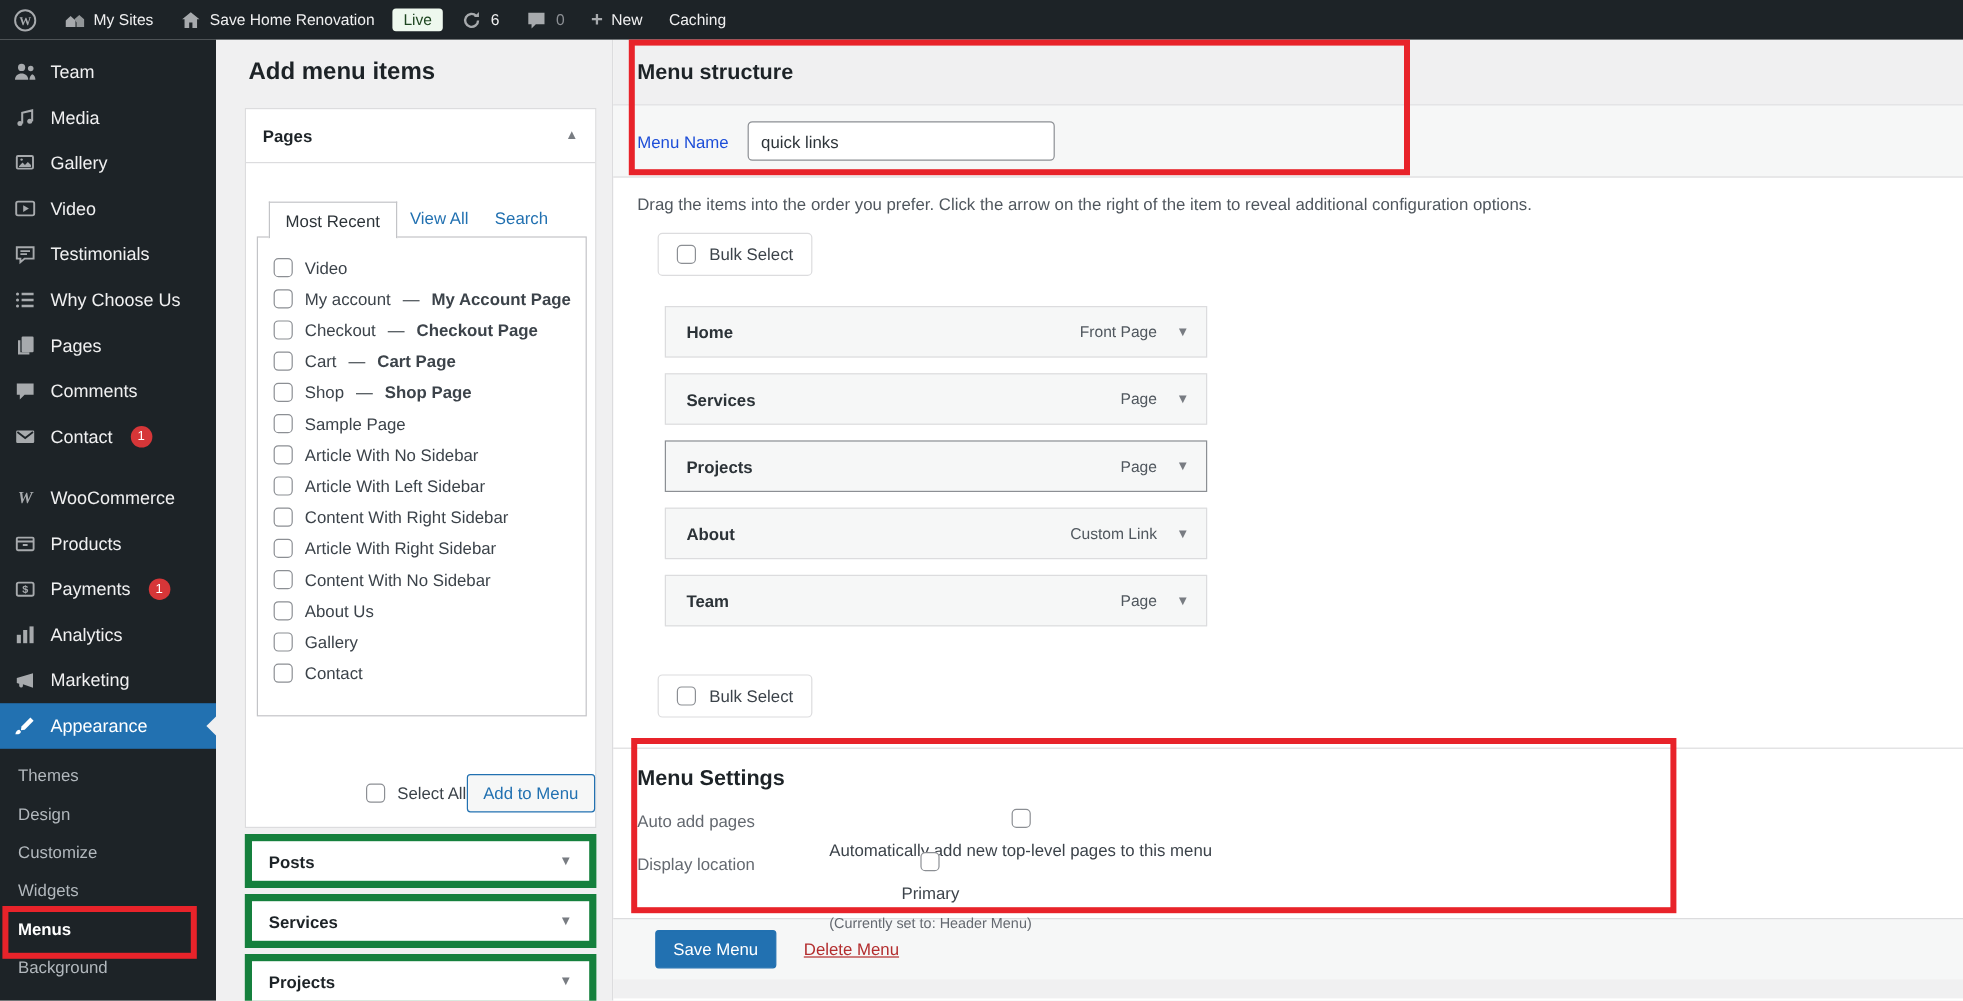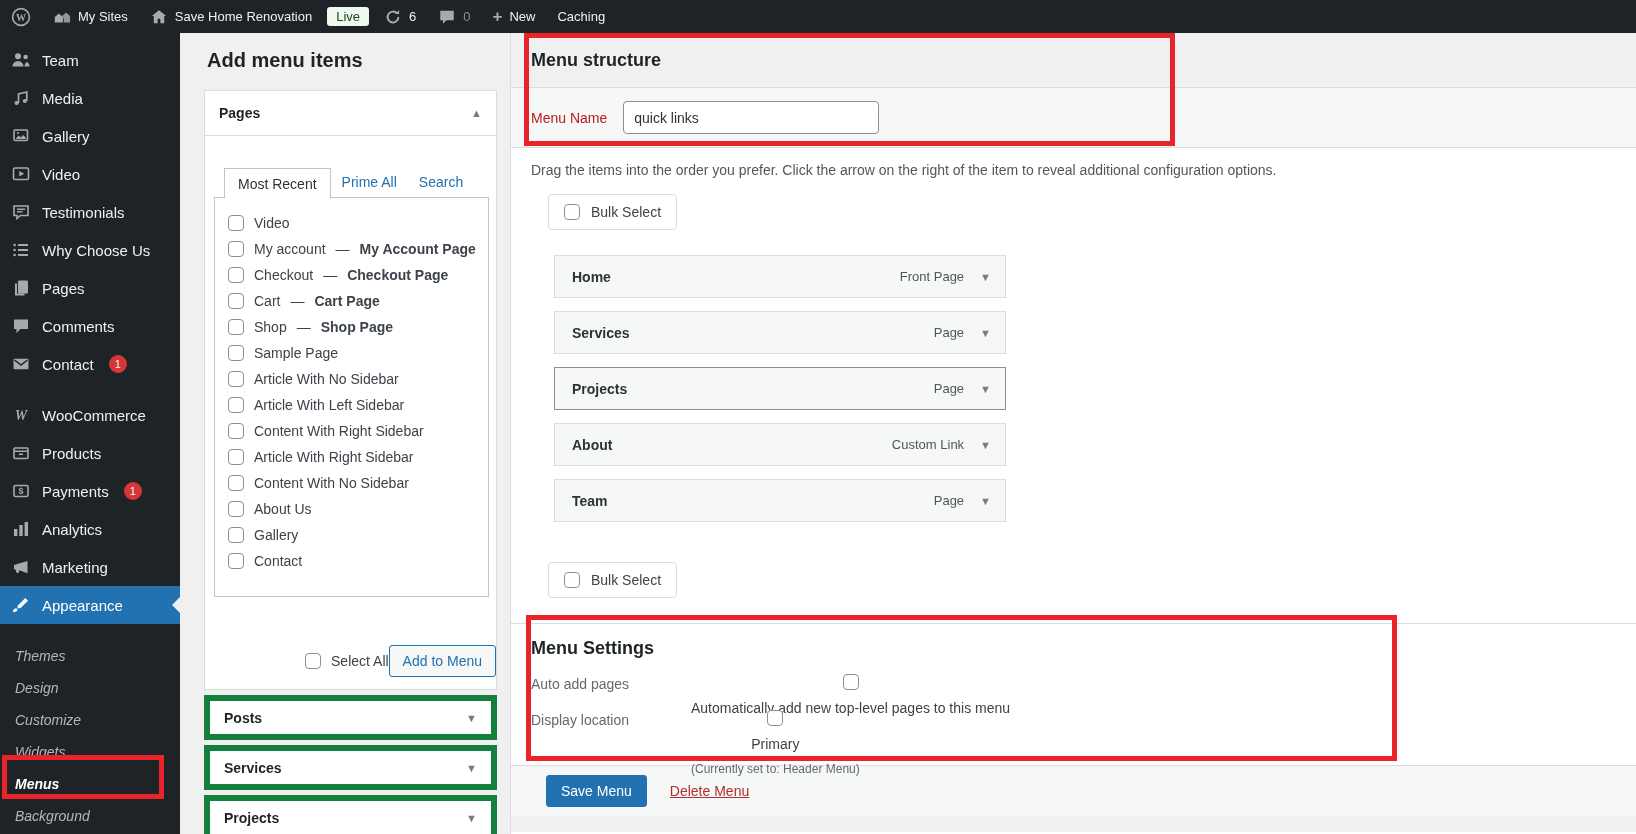--- a/index.html
+++ b/index.html
@@ -20,21 +20,21 @@
     font-size:15px;cursor:pointer;position:relative;}
   .sb-item.gap{margin-top:13px;}
   .sb-icon{width:20px;height:20px;color:#a7aaad;display:inline-flex;flex:none;}
   .sb-icon svg{display:block;}
   .sb-item.active{background:#2271b1;color:#fff;}
   .sb-item.active .sb-icon{color:#fff;}
   .sb-item.active::after{content:"";position:absolute;right:0;top:50%;margin-top:-8px;
     border:8px solid transparent;border-right-color:#f0f0f1;}
   .sb-badge{background:#d63638;color:#fff;border-radius:9px;min-width:18px;height:18px;
     line-height:18px;text-align:center;font-size:11px;padding:0 4px;margin-left:4px;}
-  .sb-sub{padding-top:16px;font-style:italic;}
+  .sb-sub{padding-top:6px;}
   .sb-sub-item{height:32px;line-height:32px;padding-left:15px;font-size:14px;color:#b2b8bd;cursor:pointer;}
   .sb-sub-item.current{color:#fff;font-weight:bold;}
   
   .left-col{position:absolute;left:180px;top:33px;width:290px;bottom:0;background:#f0f0f1;}
   .add-items-title{position:absolute;left:27px;top:16px;margin:0;font-size:20px;font-weight:600;color:#1d2327;}
   .pages-box{position:absolute;left:24px;top:57px;width:293px;height:600px;background:#fff;
     border:1px solid #dcdcde;}
   .mb-head{height:45px;border-bottom:1px solid #dcdcde;display:flex;align-items:center;
     justify-content:space-between;padding:0 14px;font-size:14px;font-weight:bold;color:#1d2327;cursor:pointer;}
   .arrow-glyph{color:#787c82;font-size:11px;}
@@ -53,21 +53,21 @@
     color:#2271b1;font-size:14px;cursor:pointer;font-family:inherit;}
   .acc{position:absolute;left:24px;width:293px;height:45px;background:#fff;border:6px solid #15803d;
     display:flex;align-items:center;justify-content:space-between;padding:0 14px;font-size:14px;
     font-weight:bold;color:#1d2327;cursor:pointer;}
   
   .right-panel{position:absolute;left:510px;top:33px;right:0;bottom:0;background:#fff;border-left:1px solid #dcdcde;}
   .ms-header{height:55px;background:#f0f0f1;border-bottom:1px solid #dcdcde;display:flex;align-items:center;
     padding-left:20px;font-size:18px;font-weight:600;color:#1d2327;}
   .ms-namebar{height:60px;background:#f6f7f7;border-bottom:1px solid #dcdcde;display:flex;align-items:center;
     padding-left:20px;gap:16px;}
-  .ms-name-label{font-size:14px;color:#b91c1c;}
+  .ms-name-label{font-size:14px;color:#1d4ed8;}
   .ms-name-input{width:256px;height:33px;border:1px solid #8c8f94;border-radius:4px;padding:0 10px;
     font-size:14px;color:#2c3338;background:#fff;font-family:inherit;}
   .ms-body{position:relative;height:684px;}
   .ms-desc{position:absolute;left:20px;top:14px;font-size:14px;color:#50575e;}
   .bulk-chip{position:absolute;left:37px;display:inline-flex;align-items:center;gap:11px;height:36px;
     padding:0 15px;border:1px solid #dcdcde;border-radius:4px;background:#fff;font-size:14px;color:#3c434a;cursor:pointer;}
   .chip1{top:46px;} .chip2{top:414px;}
   .ms-items{position:absolute;left:43px;top:107px;width:452px;}
   .ms-item{display:flex;align-items:center;height:43px;background:#f6f7f7;border:1px solid #dcdcde;
     padding:0 14px 0 17px;margin-bottom:13px;cursor:move;}
@@ -305,21 +305,21 @@
 <div class="left-col" id="left-col">
   <h1 class="add-items-title">Add menu items</h1>
 
   <div class="pages-box">
     <div class="mb-head">
       <span>Pages</span>
       <span class="arrow-glyph">▲</span>
     </div>
     <div class="tabs">
       <span class="tab active">Most Recent</span>
-      <span class="tab">Prime All</span>
+      <span class="tab">View All</span>
       <span class="tab">Search</span>
     </div>
     <div class="tabs-panel" id="cb-list">
         <label class="cb-row">
           <span class="checkbox"></span>
           <span class="cb-label">Video</span>
         </label>
         <label class="cb-row">
           <span class="checkbox"></span>
           <span class="cb-label">My account</span>

